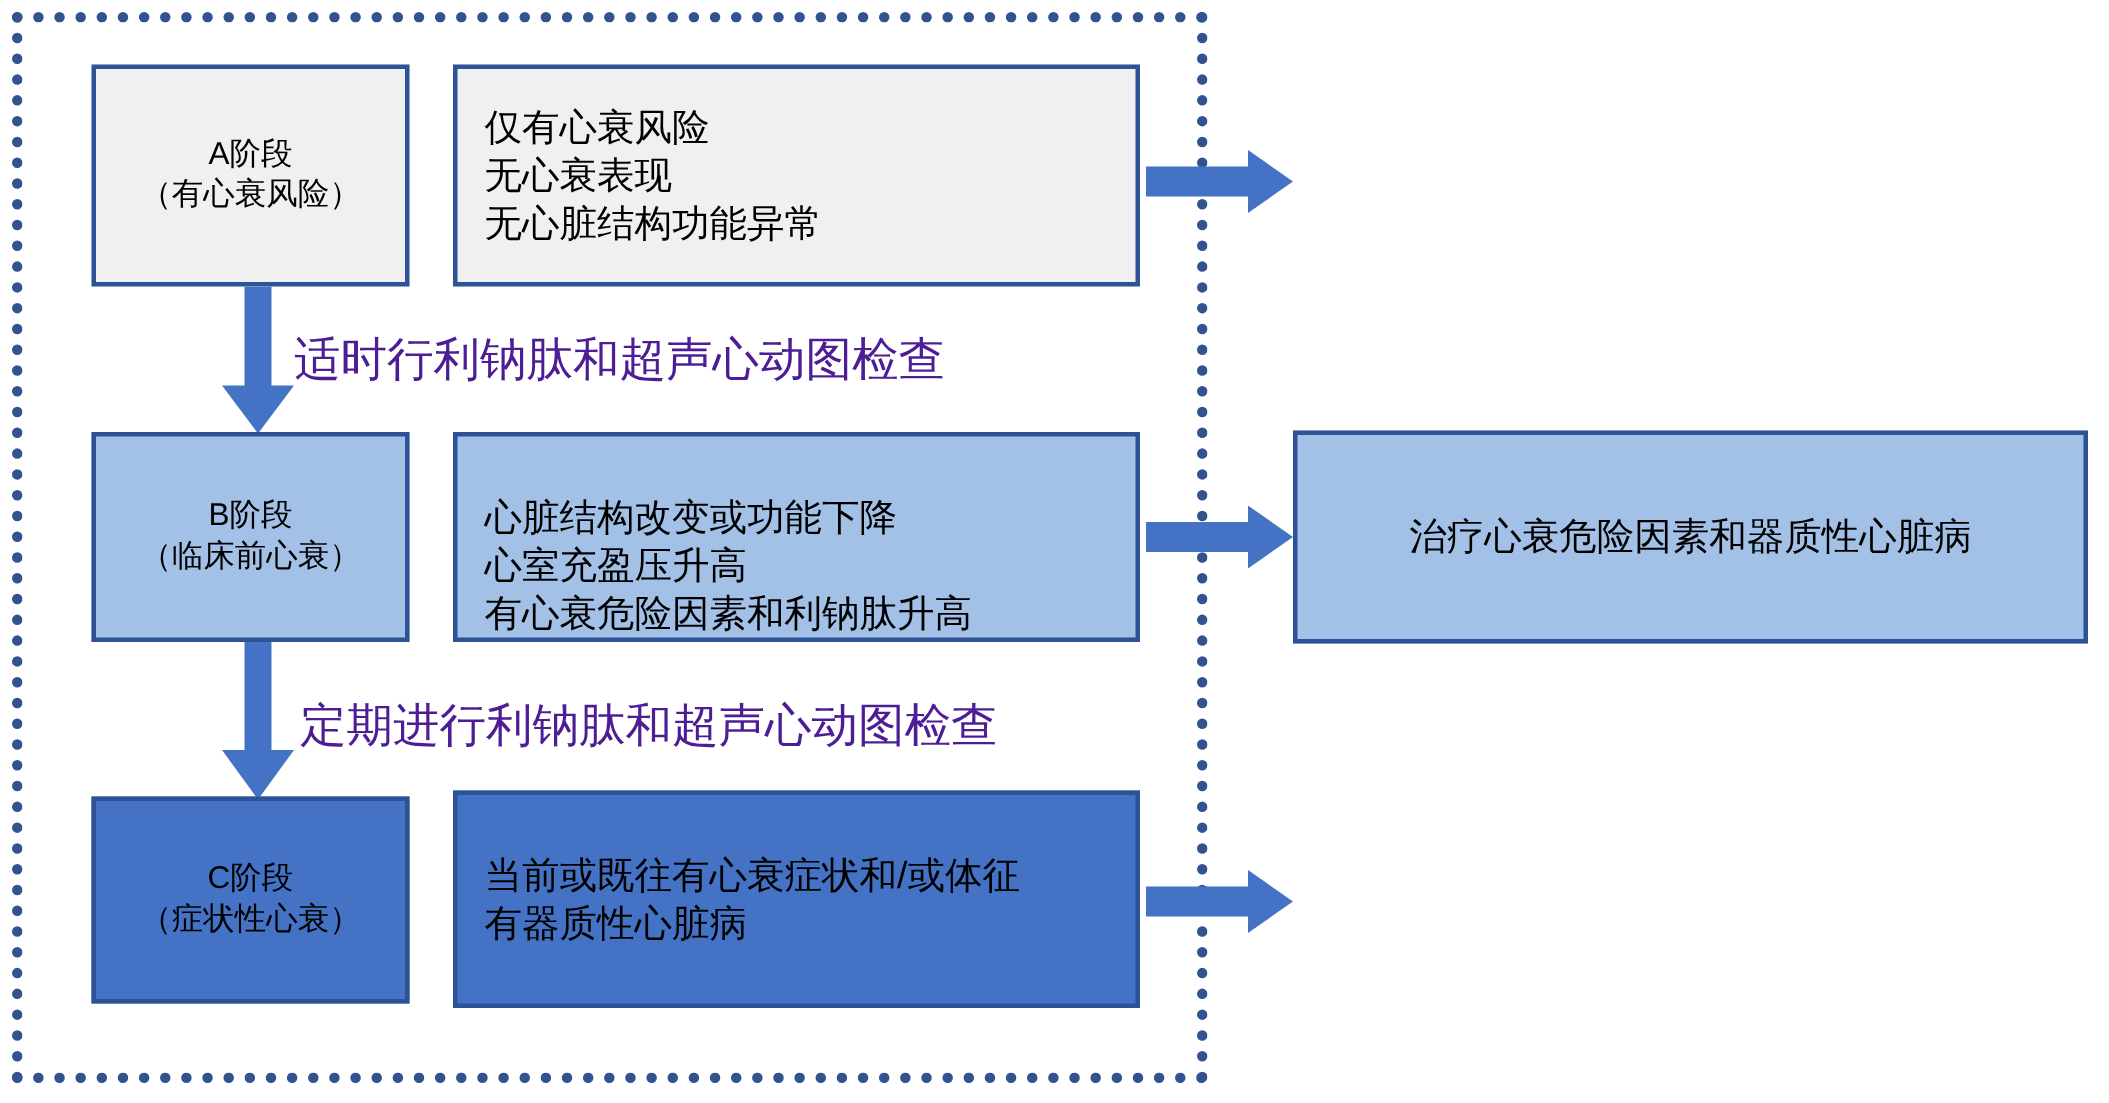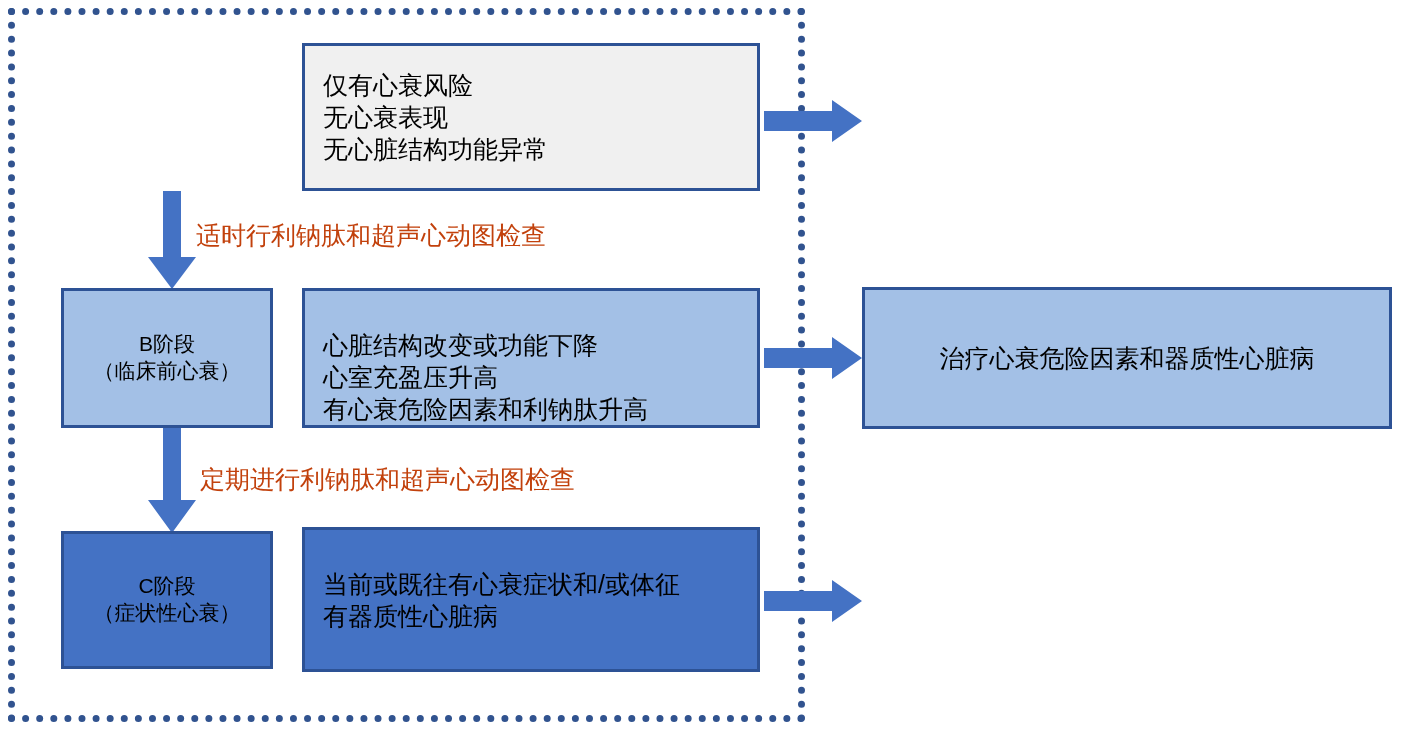--- a/index.html
+++ b/index.html
@@ -49,38 +49,42 @@
   .fill-light { background: #A3C0E6; }
   .fill-mid   { background: #4472C4; }
 
   .stage-label { font-size: 21px; }
   .detail-text { font-size: 25px; padding-left: 18px; }
   .action-text { font-size: 25px; }
 
   
   .conn-label {
     position: absolute;
-    font-size: 25px;
-    color: #c2410c;
+    font-size: 31px;
+    color: #4c1d95;
     white-space: nowrap;
   }
 
   
   .arrow {
     position: absolute;
   }
   .arrow svg { display: block; }
 </style>
 </head>
 <body>
 
 <div id="canvas">
 
   <div class="enclosure"></div>
 
+  <div class="box fill-gray center stage-label" style="left:61px; top:43px; width:212px; height:148px;">
+    <span>A阶段
+（有心衰风险）</span>
+  </div>
 
   <div class="box fill-gray left detail-text" style="left:302px; top:43px; width:458px; height:148px;">
     <span>仅有心衰风险
 无心衰表现
 无心脏结构功能异常</span>
   </div>
 
   <div class="arrow" style="left:764px; top:100px;">
     <svg width="98" height="42" viewBox="0 0 98 42">
       <polygon points="0,11 68,11 68,0 98,21 68,42 68,31 0,31" fill="#4472C4"></polygon>

